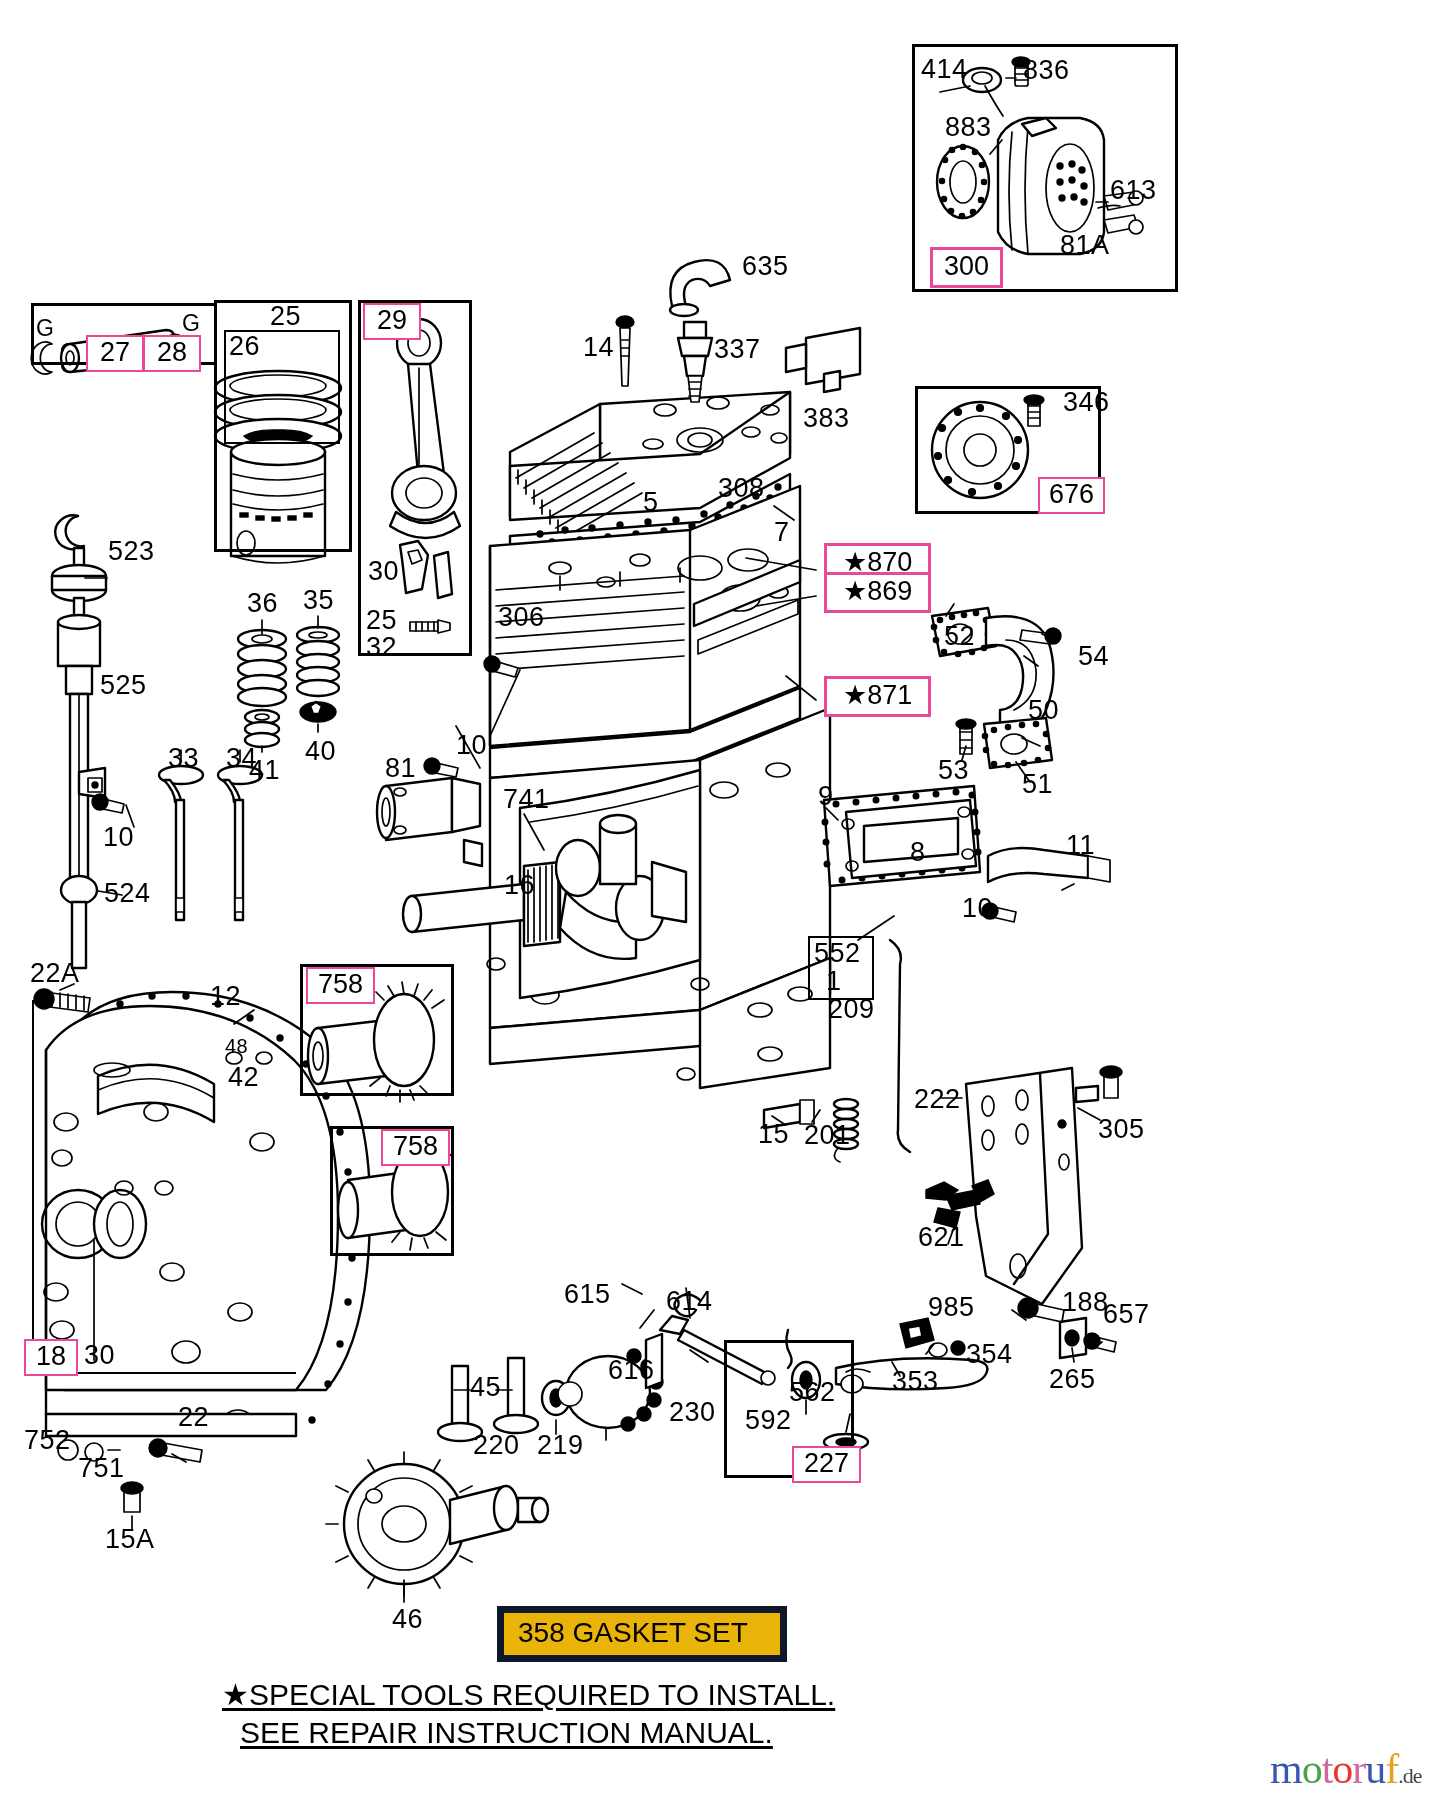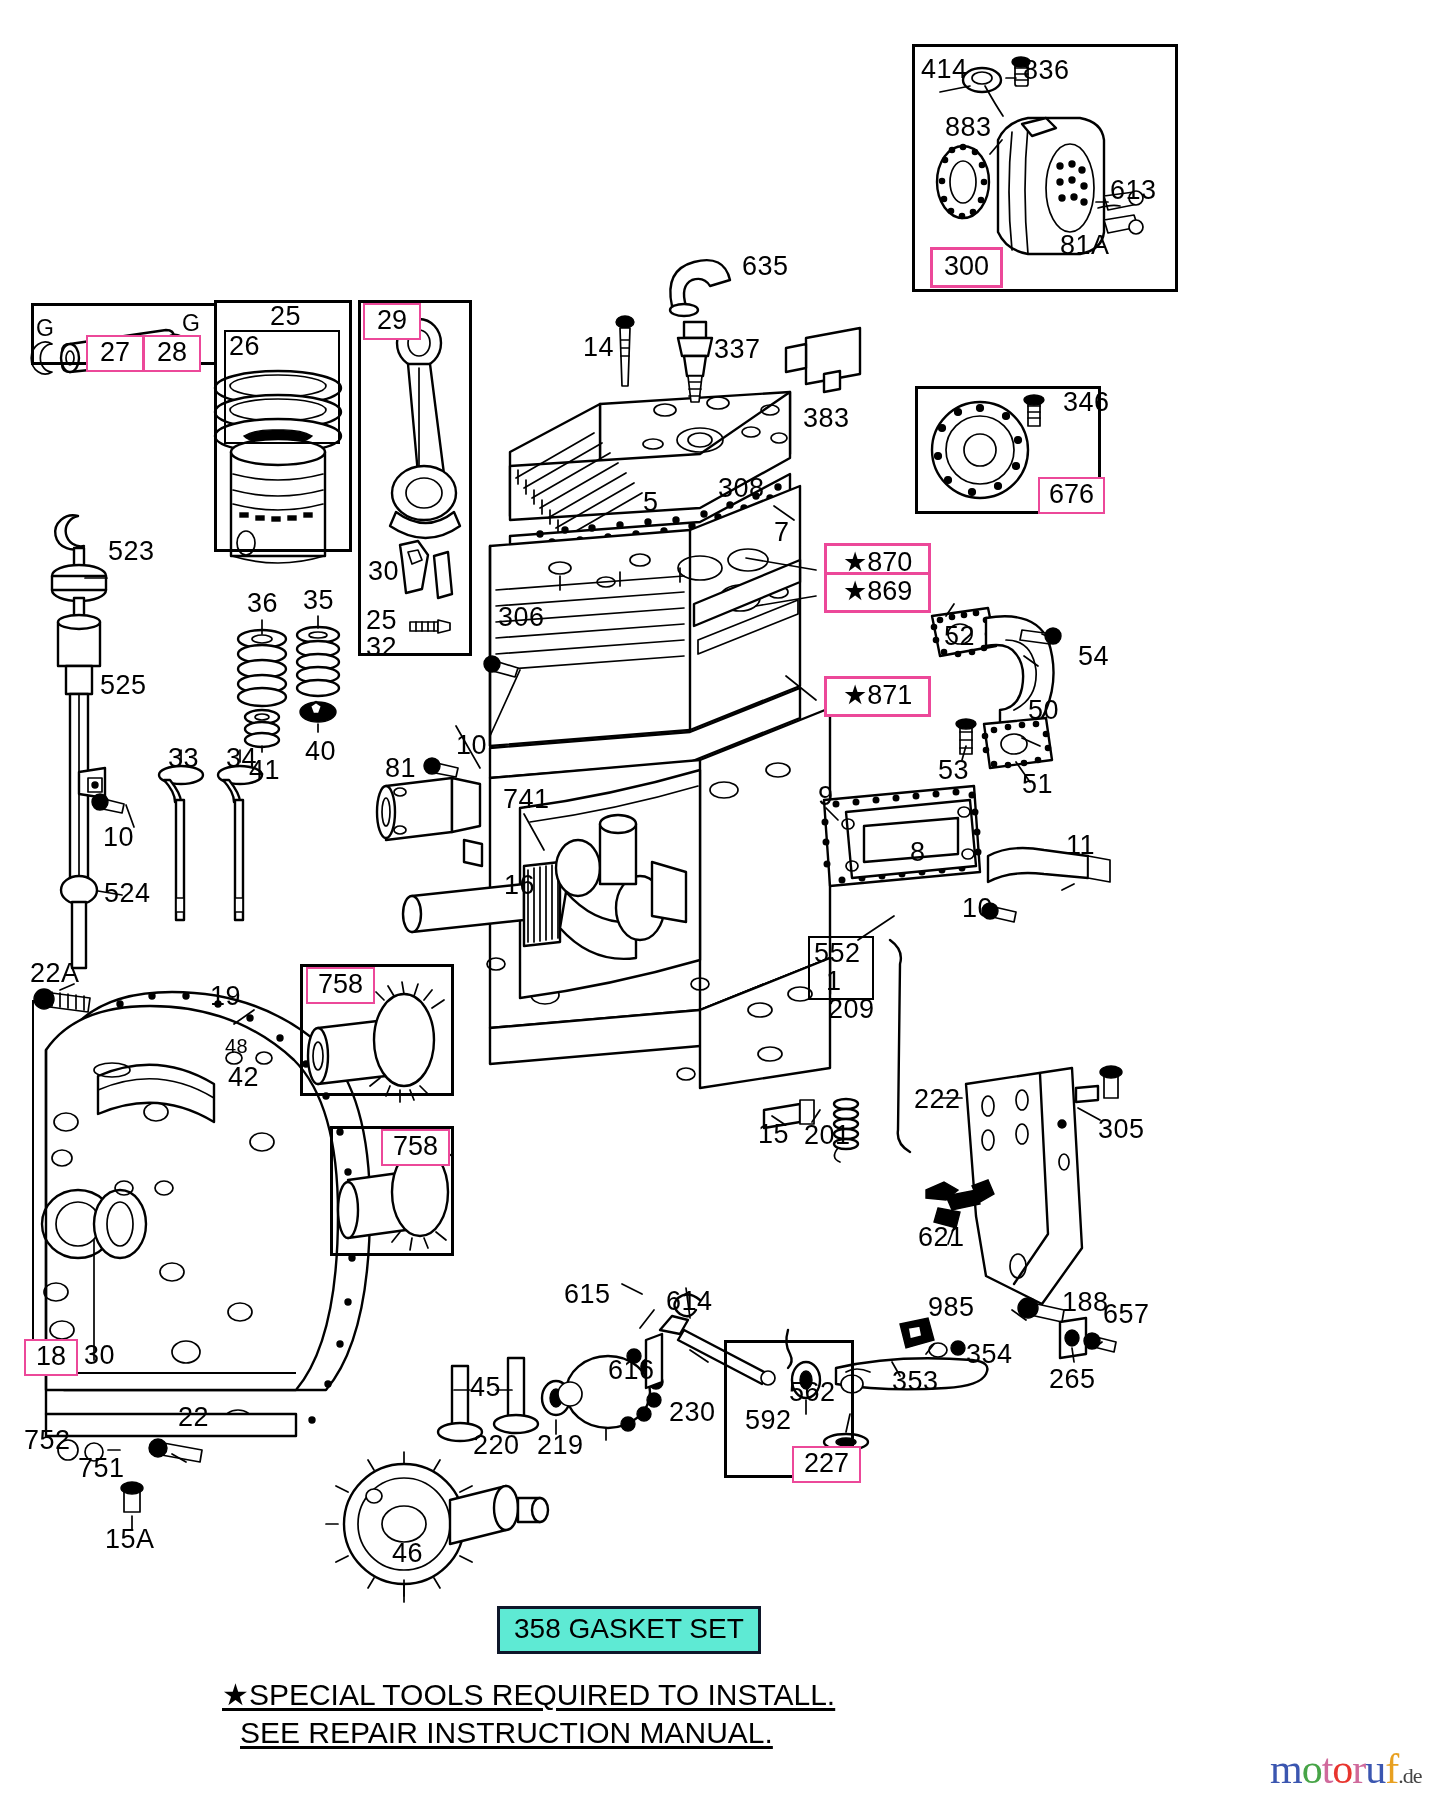--- a/index.html
+++ b/index.html
@@ -48,26 +48,26 @@
     position:absolute;
     font-size:30px;
     color:#000;
     white-space:nowrap;
     line-height:1.26;
     text-decoration:underline;
     text-underline-offset:3px;
   }
   .gasketbox{
     position:absolute;
-    border:3px solid #0f172a;
+    border:7px solid #0f172a;
     font-size:28px;
-    padding:6px 14px 8px 14px;
+    padding:6px 32px 8px 14px;
     white-space:nowrap;
     color:#000;
-    background:#5eead4;
+    background:#eab308;
     line-height:1;
   }
   
   #watermark{
     position:absolute;
     font-family:"Liberation Serif", serif;
     font-size:42px;
     letter-spacing:-1px;
     line-height:1;
     white-space:nowrap;
@@ -823,21 +823,21 @@
 
   <div class="lbl" style="left:247px;top:590px;">36</div>
   <div class="lbl" style="left:303px;top:587px;">35</div>
   <div class="lbl" style="left:249px;top:757px;">41</div>
   <div class="lbl" style="left:305px;top:738px;">40</div>
   <div class="lbl" style="left:168px;top:745px;">33</div>
   <div class="lbl" style="left:226px;top:745px;">34</div>
   <div class="lbl xs" style="left:225px;top:1036px;">48</div>
   <div class="lbl" style="left:228px;top:1064px;">42</div>
   <div class="lbl" style="left:470px;top:1374px;">45</div>
-  <div class="lbl" style="left:392px;top:1540px;">46</div>
+  <div class="lbl" style="left:392px;top:1606px;">46</div>
 
   <div class="lbl" style="left:643px;top:489px;">5</div>
   <div class="lbl" style="left:718px;top:475px;">308</div>
   <div class="lbl" style="left:774px;top:519px;">7</div>
   <div class="lbl" style="left:498px;top:604px;">306</div>
   <div class="lbl" style="left:456px;top:732px;">10</div>
   <div class="lbl" style="left:385px;top:755px;">81</div>
   <div class="lbl" style="left:503px;top:786px;">741</div>
   <div class="lbl" style="left:504px;top:872px;">16</div>
   <div class="lbl" style="left:583px;top:334px;">14</div>
@@ -871,21 +871,21 @@
   <div class="lbl" style="left:666px;top:1288px;">614</div>
   <div class="lbl" style="left:608px;top:1357px;">616</div>
   <div class="lbl" style="left:669px;top:1399px;">230</div>
   <div class="lbl" style="left:473px;top:1432px;">220</div>
   <div class="lbl" style="left:537px;top:1432px;">219</div>
   <div class="lbl" style="left:745px;top:1407px;">592</div>
   <div class="lbl" style="left:789px;top:1379px;">562</div>
   <div class="frame" style="left:724px;top:1340px;width:124px;height:132px;"></div>
   <div class="boxnum thin" style="left:792px;top:1446px;padding:2px 10px 4px;">227</div>
 
-  <div class="lbl" style="left:210px;top:983px;">19</div>
+  <div class="lbl" style="left:210px;top:983px;">12</div>
   <div class="frame thin" style="left:32px;top:1000px;width:262px;height:372px;border-top:none;border-right:none;"></div>
   <div class="boxnum thin" style="left:24px;top:1339px;padding:2px 10px 4px;">18</div>
   <div class="lbl" style="left:84px;top:1342px;">30</div>
   <div class="lbl" style="left:178px;top:1404px;">22</div>
   <div class="lbl" style="left:22px;top:960px;margin-left:8px;">22A</div>
   <div class="lbl" style="left:24px;top:1427px;">752</div>
   <div class="lbl" style="left:78px;top:1455px;">751</div>
   <div class="lbl" style="left:105px;top:1526px;">15A</div>
 
   <div class="frame" style="left:300px;top:964px;width:148px;height:126px;"></div>

